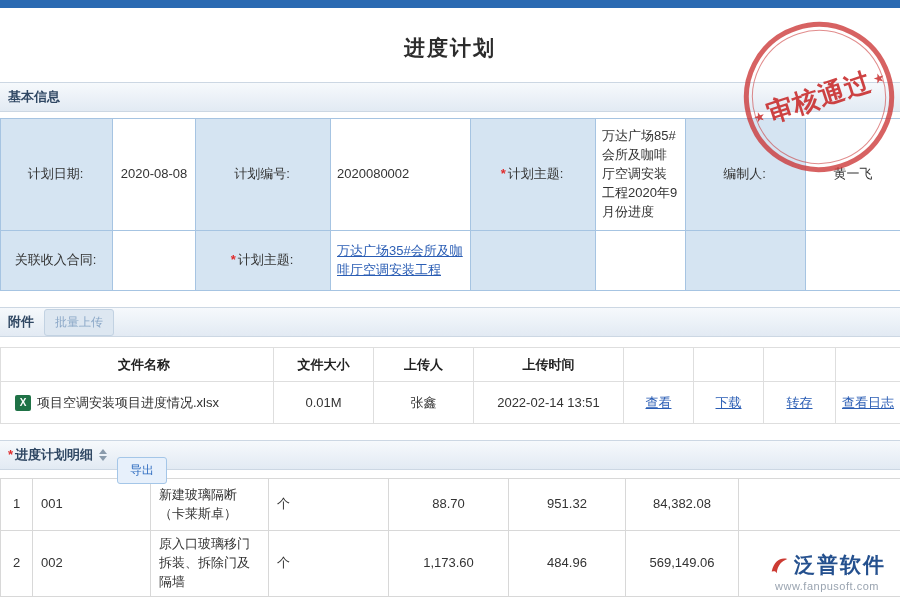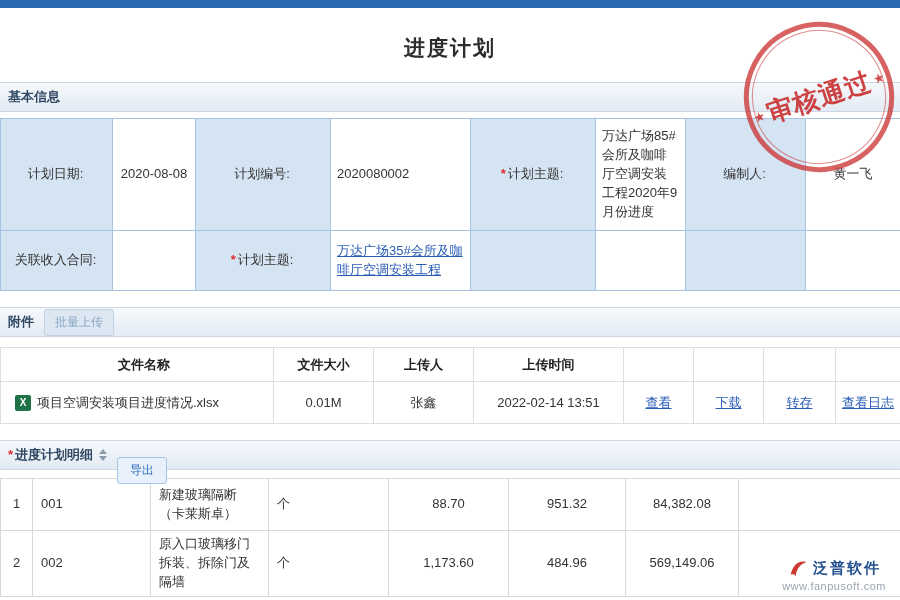--- a/index.html
+++ b/index.html
@@ -63,21 +63,21 @@
     border:5px solid rgba(201,45,45,0.75); border-radius:50%;
     transform:rotate(-18deg); display:flex; align-items:center; justify-content:center; z-index:50;
   }
   .stamp::before { content:""; position:absolute; inset:3px; border:1px solid rgba(201,45,45,0.55); border-radius:50%; }
   .stamp-text { color:rgba(201,45,45,0.9); font-size:26px; font-weight:bold; letter-spacing:1px; white-space:nowrap; }
   .stamp-star { color:rgba(201,45,45,0.85); font-size:13px; margin:0 3px; }
 
   
   .brand { position:absolute; right:10px; bottom:6px; z-index:60; text-align:center; background:rgba(255,255,255,0.6); padding:2px 4px; }
   .brand-top { display:flex; align-items:center; justify-content:center; gap:4px; }
-  .brand-name { font-size:15px; font-weight:bold; color:#24508e; letter-spacing:2px; }
+  .brand-name { font-size:21px; font-weight:bold; color:#24508e; letter-spacing:2px; }
   .brand-url { font-size:11px; color:#9aa4b0; margin-top:1px; letter-spacing:0.5px; }
 </style>
 </head>
 <body>
 
 <div class="topbar"></div>
 
 <div class="page-title">进度计划</div>
 
 <div class="stamp">

